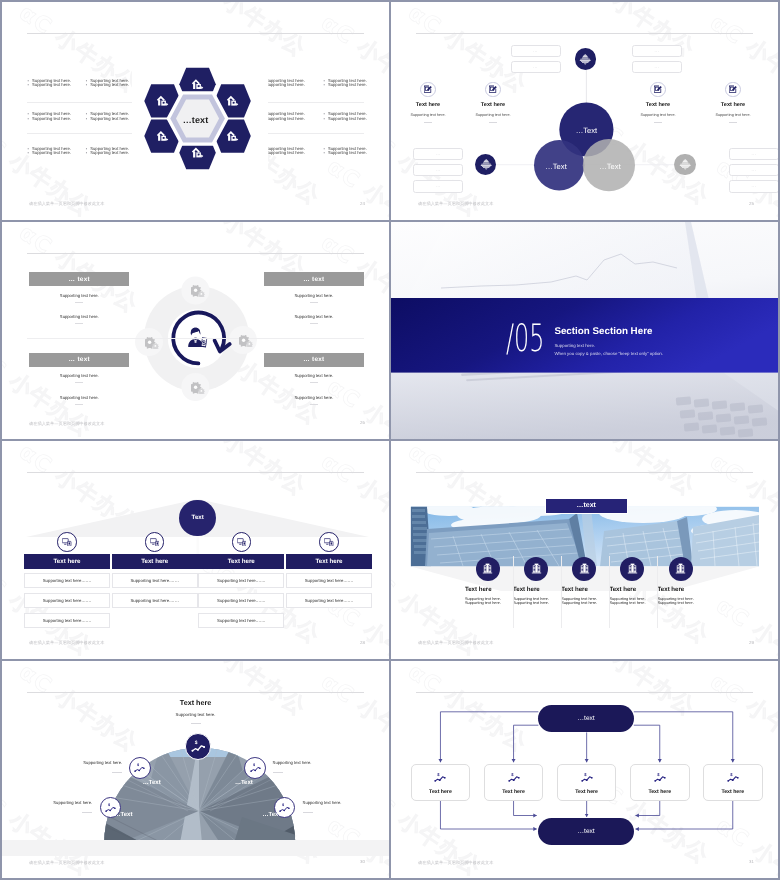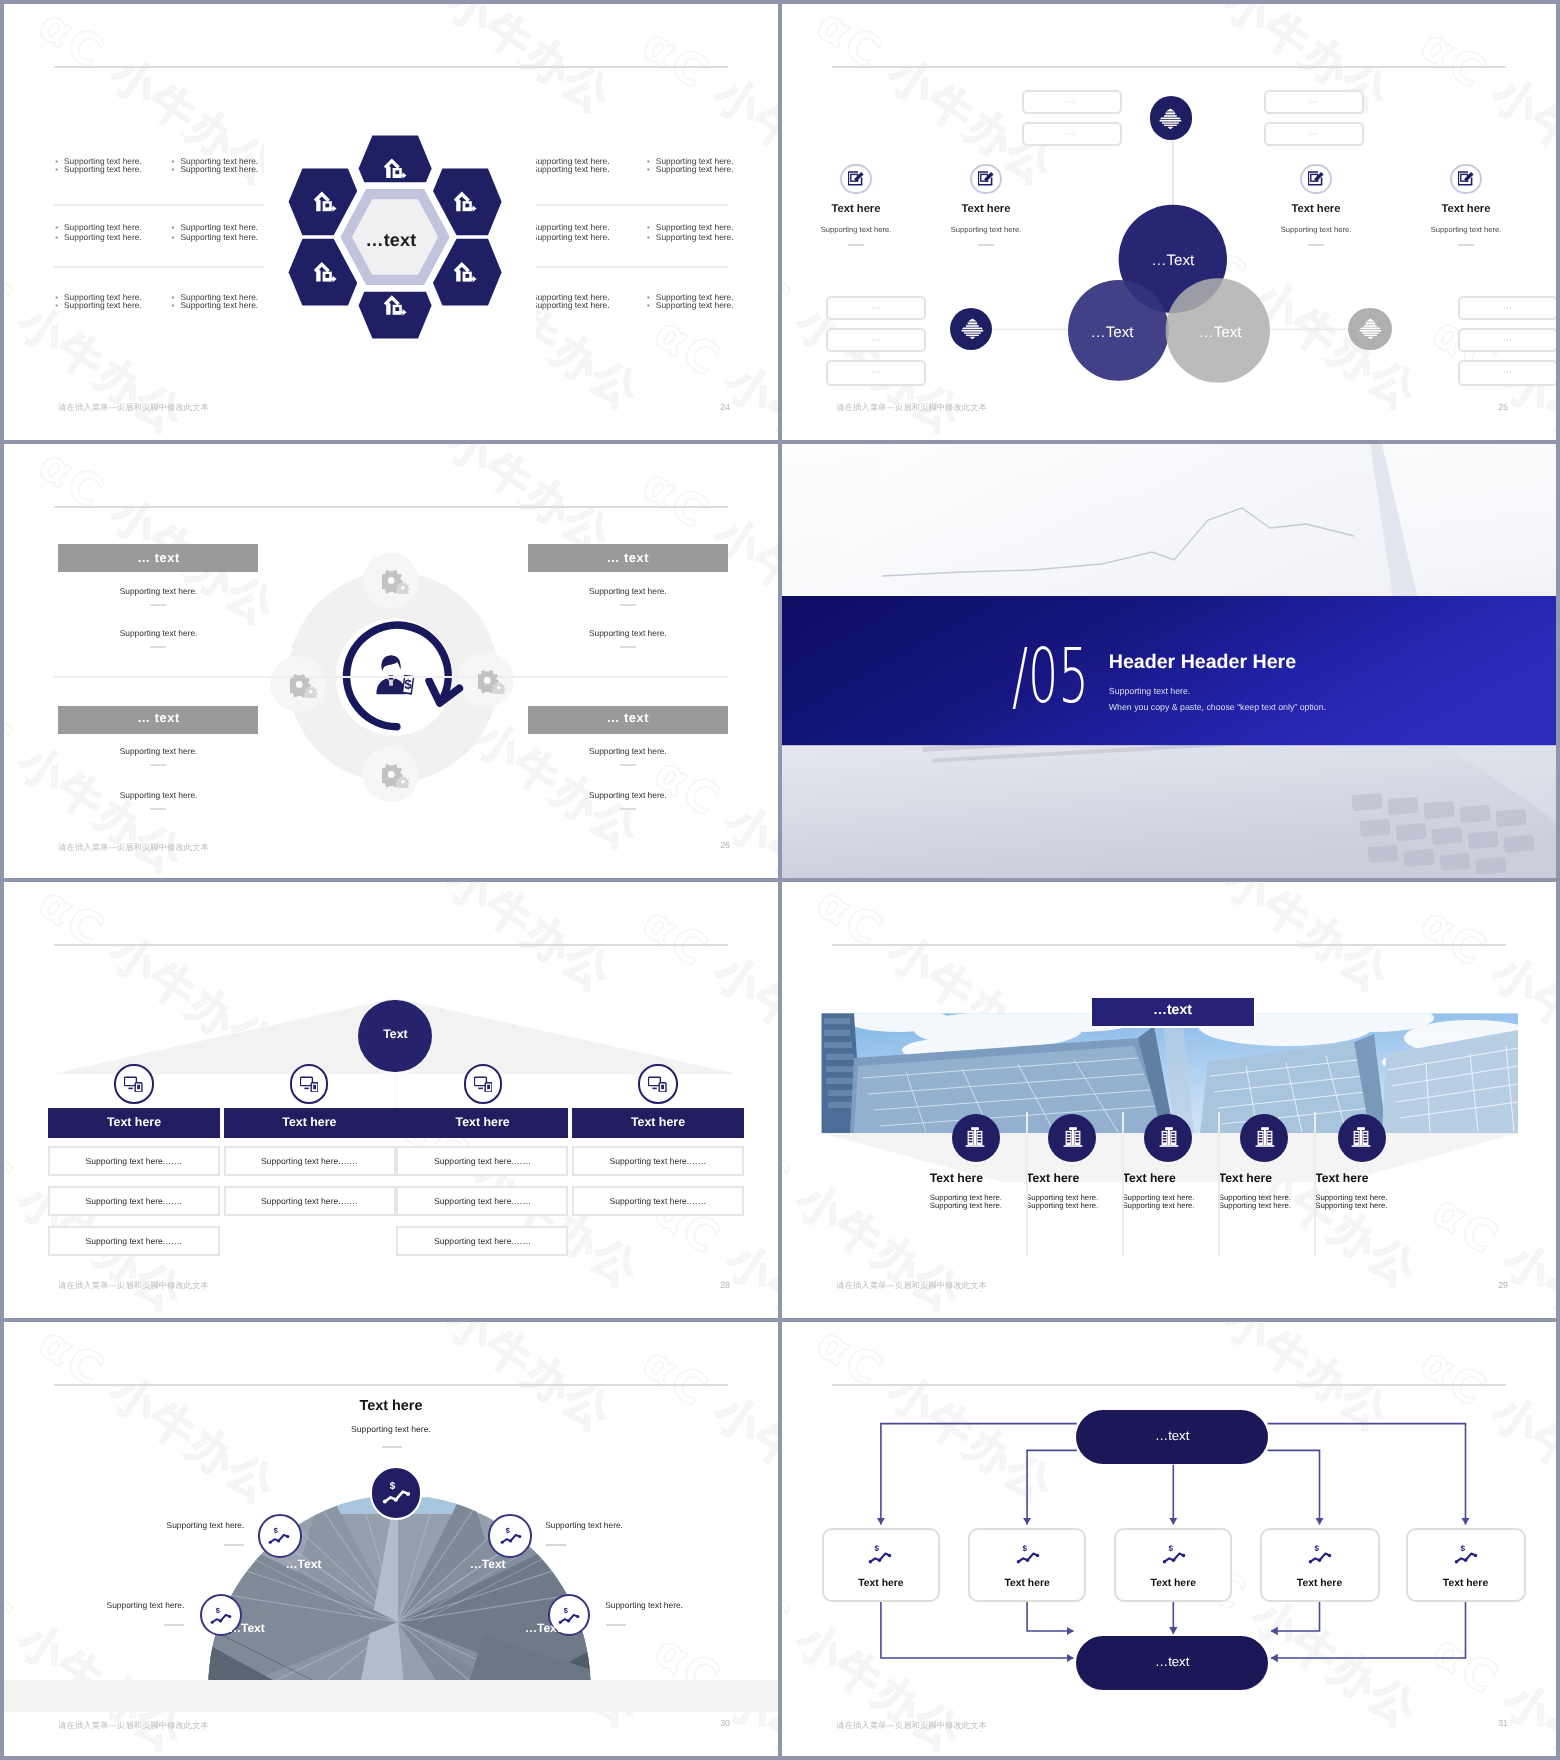--- a/index.html
+++ b/index.html
@@ -601,21 +601,21 @@
         <rect x="343" y="194" width="15" height="8" rx="1.6" transform="rotate(-5 350 198)"></rect>
         <rect x="361" y="196" width="15" height="8" rx="1.6" transform="rotate(-5 368 200)"></rect>
         <rect x="293" y="201" width="15" height="8" rx="1.6" transform="rotate(-5 300 205)"></rect>
         <rect x="311" y="203" width="15" height="8" rx="1.6" transform="rotate(-5 318 207)"></rect>
         <rect x="329" y="205" width="15" height="8" rx="1.6" transform="rotate(-5 336 209)"></rect>
         <rect x="347" y="207" width="15" height="8" rx="1.6" transform="rotate(-5 354 211)"></rect>
       </g>
       <rect x="0" y="76" width="389" height="74.6" fill="url(#g4band)"></rect>
     </svg>
     <div class="s4-num">/05</div>
-    <div class="s4-title">Header Header Here</div>
+    <div class="s4-title">Section Section Here</div>
     <div class="s4-sub1">Supporting text here.</div>
     <div class="s4-sub2">When you copy &amp; paste, choose “keep text only” option.</div>
   </div>
 
   <div class="slide s5">
       <div class="wm">
         <span style="left: 28px; top: -4px;">αC 小牛办公</span>
         <span style="left: 196px; top: -40px;">αC 小牛办公</span>
         <span style="left: 330px; top: 6px;">αC 小牛办公</span>
         <span style="left: -18px; top: 120px;">αC 小牛办公</span>

